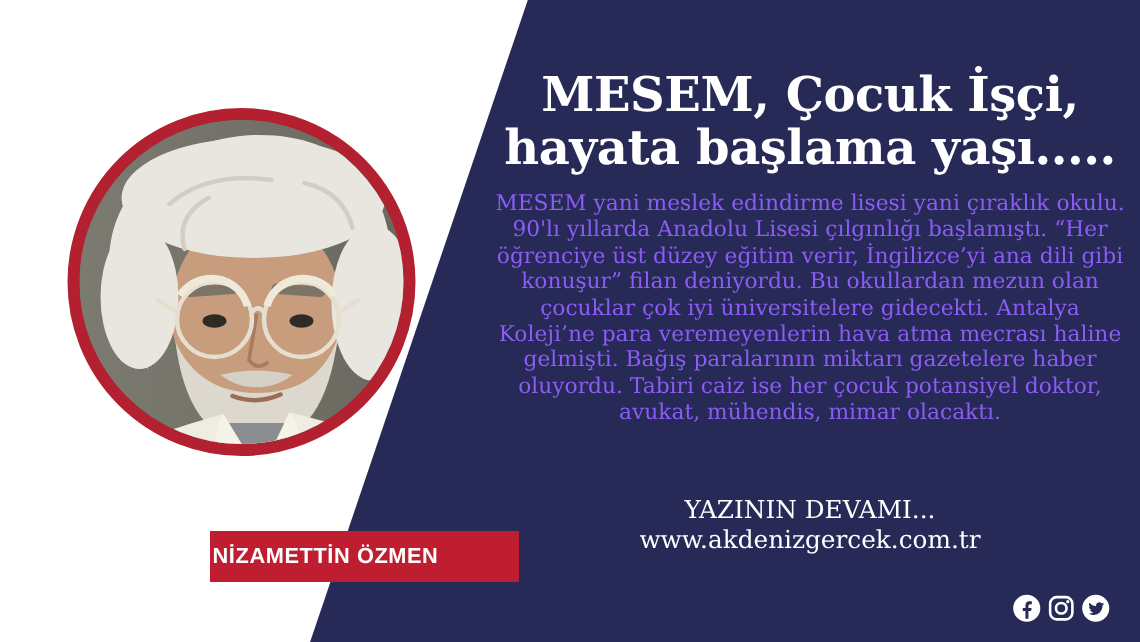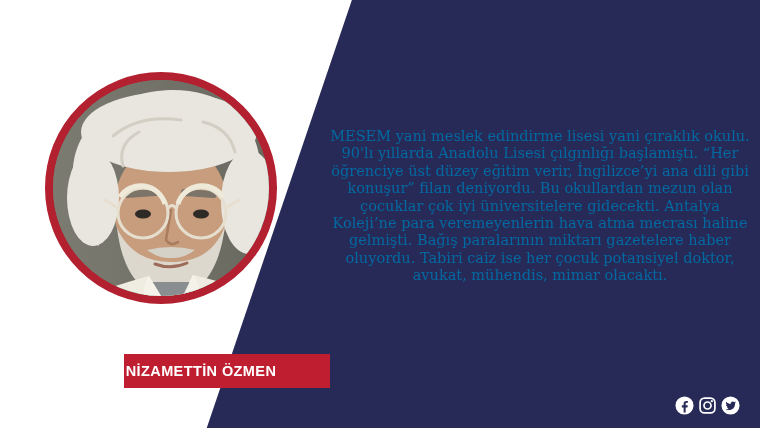--- a/index.html
+++ b/index.html
@@ -16,21 +16,21 @@
   }
   
   .photo-wrap {
     position:absolute; left:45px; top:72px; width:232px; height:232px;
     border:8px solid #b3202f; border-radius:50%; overflow:hidden;
     background:#74746b; z-index:2;
   }
   .photo-wrap svg { display:block; }
   
   .name-banner {
-    position:absolute; left:124px; top:354px; width:206px; height:34px;
+    position:absolute; left:140px; top:354px; width:206px; height:34px;
     background:#bf1e30; z-index:3;
     display:flex; align-items:center; justify-content:center;
     padding-right:52px;
     color:#ffffff; font-family:"Liberation Sans", sans-serif;
     font-size:14.5px; font-weight:700; letter-spacing:0.4px; white-space:nowrap;
   }
   
   .badge { position:absolute; left:281px; top:325px; width:80px; height:80px; z-index:5; }
   .badge text {
     font-family:"DejaVu Serif", serif; font-weight:bold; font-size:11.5px;
@@ -39,21 +39,21 @@
   
   .title {
     position:absolute; left:330px; top:46px; width:420px; z-index:1;
     text-align:center; color:#ffffff; font-weight:bold;
     font-size:32px; line-height:35px; letter-spacing:-0.3px;
   }
   .title span { display:block; }
   
   .body-text {
     position:absolute; left:330px; top:128px; width:420px; z-index:1;
-    text-align:center; color:#0369a1; font-size:14.5px; line-height:17.4px;
+    text-align:center; color:#8b5cf6; font-size:14.5px; line-height:17.4px;
   }
   
   .footer-text {
     position:absolute; left:330px; top:330px; width:420px; z-index:1;
     text-align:center; color:#ffffff; font-size:16.5px; line-height:20px;
   }
   .footer-text .site { display:block; }
   
   .social {
     position:absolute; right:20px; bottom:13px; z-index:1;
@@ -119,23 +119,31 @@
       <path d="M67,117 A25,25 0 0 1 112,124" stroke="#efe9da" stroke-width="5" fill="none"></path>
       <path d="M125,124 A25,25 0 0 1 170,117" stroke="#efe9da" stroke-width="5" fill="none"></path>
     </svg>
   </div>
 
   <div class="name-banner">
     <span>NİZAMETTİN ÖZMEN</span>
   </div>
 
 
+  <h1 class="title">
+    <span>MESEM, Çocuk İşçi,</span>
+    <span>hayata başlama yaşı.....</span>
+  </h1>
 
   <p class="body-text">MESEM yani meslek edindirme lisesi yani çıraklık okulu. 90'lı yıllarda Anadolu Lisesi çılgınlığı başlamıştı. “Her öğrenciye üst düzey eğitim verir, İngilizce’yi ana dili gibi konuşur” filan deniyordu. Bu okullardan mezun olan çocuklar çok iyi üniversitelere gidecekti. Antalya Koleji’ne para veremeyenlerin hava atma mecrası haline gelmişti. Bağış paralarının miktarı gazetelere haber oluyordu. Tabiri caiz ise her çocuk potansiyel doktor, avukat, mühendis, mimar olacaktı.</p>
 
+  <div class="footer-text">
+    <span class="site">YAZININ DEVAMI...</span>
+    <span class="site">www.akdenizgercek.com.tr</span>
+  </div>
 
   <div class="social">
     <svg class="ic" viewBox="0 0 20 20">
       <circle cx="10" cy="10" r="9.5" fill="#ffffff"></circle>
       <path fill="#272a57" d="M11.2,17.4 v-5.4 h1.9 l0.3-2.2 h-2.2 V8.4 c0-0.64 0.32-1.26 1.34-1.26 h1.04 V5.23 c-0.2-0.03-0.9-0.09-1.7-0.09 -1.68,0-2.78,1.02-2.78,2.87 v1.79 H7.2 v2.2 h1.88 v5.4 Z"></path>
     </svg>
     <svg class="ic" viewBox="0 0 20 20">
       <rect x="2.2" y="2.2" width="15.6" height="15.6" rx="4.6" fill="none" stroke="#ffffff" stroke-width="1.8"></rect>
       <circle cx="10" cy="10" r="3.7" fill="none" stroke="#ffffff" stroke-width="1.8"></circle>
       <circle cx="14.6" cy="5.4" r="1.15" fill="#ffffff"></circle>

